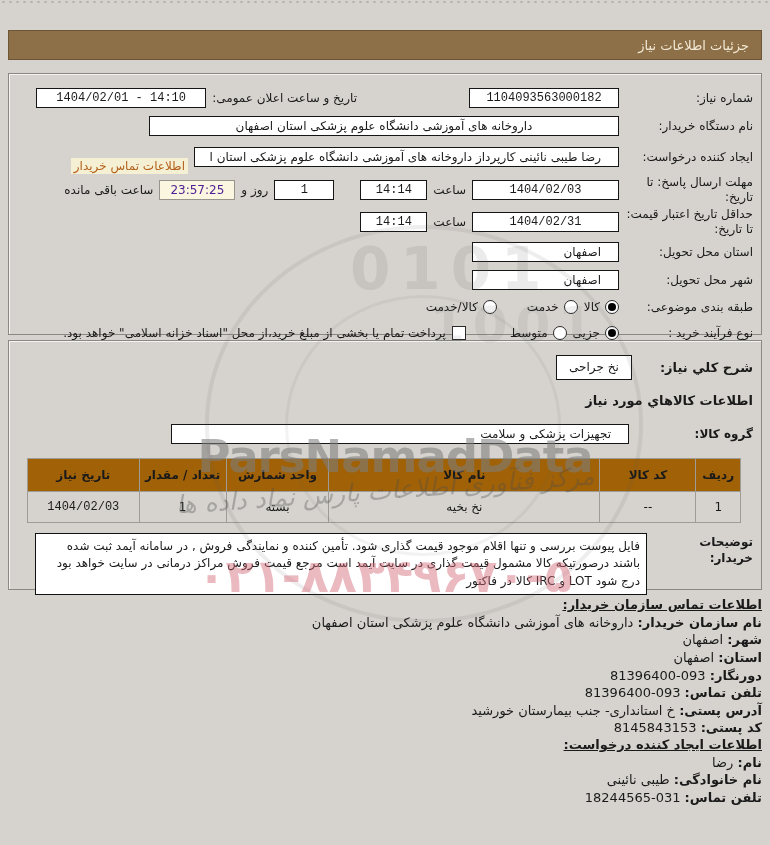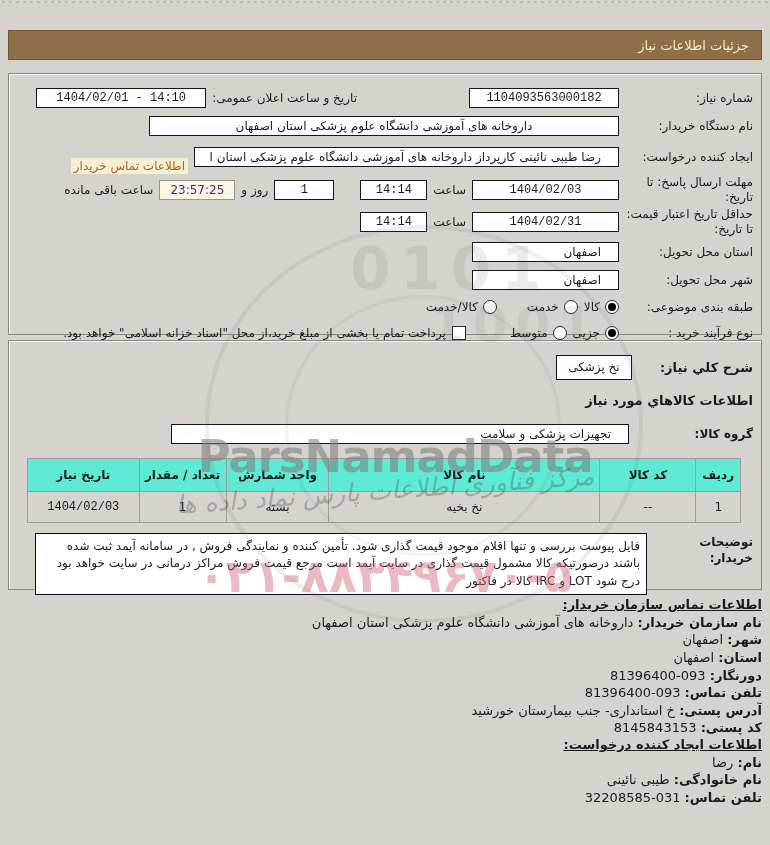--- a/index.html
+++ b/index.html
@@ -46,21 +46,21 @@
   
   .p2row1{display:flex;align-items:center;margin-top:4px;column-gap:28px;min-height:28px;}
   .smallbox{width:76px;height:25px;background:#fff;border:1px solid #161616;box-sizing:border-box;
     display:flex;align-items:center;justify-content:center;}
   .items-heading{font-weight:bold;font-size:13px;margin-top:12px;}
   .grouprow{display:flex;align-items:center;margin-top:16px;column-gap:6px;}
   .grouplabel{width:118px;flex-shrink:0;font-weight:bold;text-align:right;}
   .groupbox{width:458px;}
   table.items{border-collapse:collapse;margin:14px 12px 0 0;width:714px;font-size:12px;
     border:1px solid #82807a;}
-  table.items th{background:#5eead4;font-weight:bold;height:30px;border:1px solid #9f9c95;}
+  table.items th{background:#a16207;font-weight:bold;height:30px;border:1px solid #9f9c95;}
   table.items td{height:28px;text-align:center;border:1px solid #9f9c95;}
   .descrow{display:flex;align-items:flex-start;margin-top:10px;column-gap:6px;}
   .desclabel{width:100px;flex-shrink:0;font-weight:bold;text-align:right;line-height:1.3;padding-top:2px;}
   .descbox{width:612px;box-sizing:border-box;background:#fff;border:1px solid #111;
     padding:4px 6px;line-height:1.45;text-align:right;}
   
   .contact{position:absolute;top:597px;right:8px;width:754px;line-height:1.28;font-size:13px;}
   .heading{font-weight:bold;text-decoration:underline;}
   .info-line{margin-top:1px;}
   
@@ -164,21 +164,21 @@
     <span class="checkbox" style="margin-right:14px"></span>
     <span>پرداخت تمام یا بخشی از مبلغ خرید،از محل "اسناد خزانه اسلامی" خواهد بود.</span>
   </div>
 
 </div>
 
 <div class="panel panel2">
 
   <div class="p2row1">
     <span class="b" style="font-size:13px">شرح کلي نیاز:</span>
-    <span class="smallbox">نخ پزشکی</span>
+    <span class="smallbox">نخ جراحی</span>
   </div>
 
   <div class="items-heading">اطلاعات کالاهاي مورد نیاز</div>
 
   <div class="grouprow">
     <span class="grouplabel">گروه کالا:</span>
     <span class="ibox rstart groupbox">تجهیزات پزشکی و سلامت</span>
   </div>
 
   <table class="items">
@@ -248,21 +248,21 @@
   <div class="info-line">
     <span class="b">نام:</span>
     <span>رضا</span>
   </div>
   <div class="info-line">
     <span class="b">نام خانوادگی:</span>
     <span>طیبی نائینی</span>
   </div>
   <div class="info-line">
     <span class="b">تلفن تماس:</span>
-    <span dir="ltr">32208585-031</span>
+    <span dir="ltr">18244565-031</span>
   </div>
 </div>
 
 <div class="wm wm-circle1"></div>
 <div class="wm wm-circle2"></div>
 <div class="wm wm-digits1">0101</div>
 <div class="wm wm-digits2">1001</div>
 <div class="wm wm-brand">ParsNamadData</div>
 <div class="wm wm-callig">مرکز فنآوری اطلاعات پارس نماد داده ها</div>
 <div class="wm wm-phone">۰۲۱-۸۸۳۴۹۶۷۰-۵</div>

